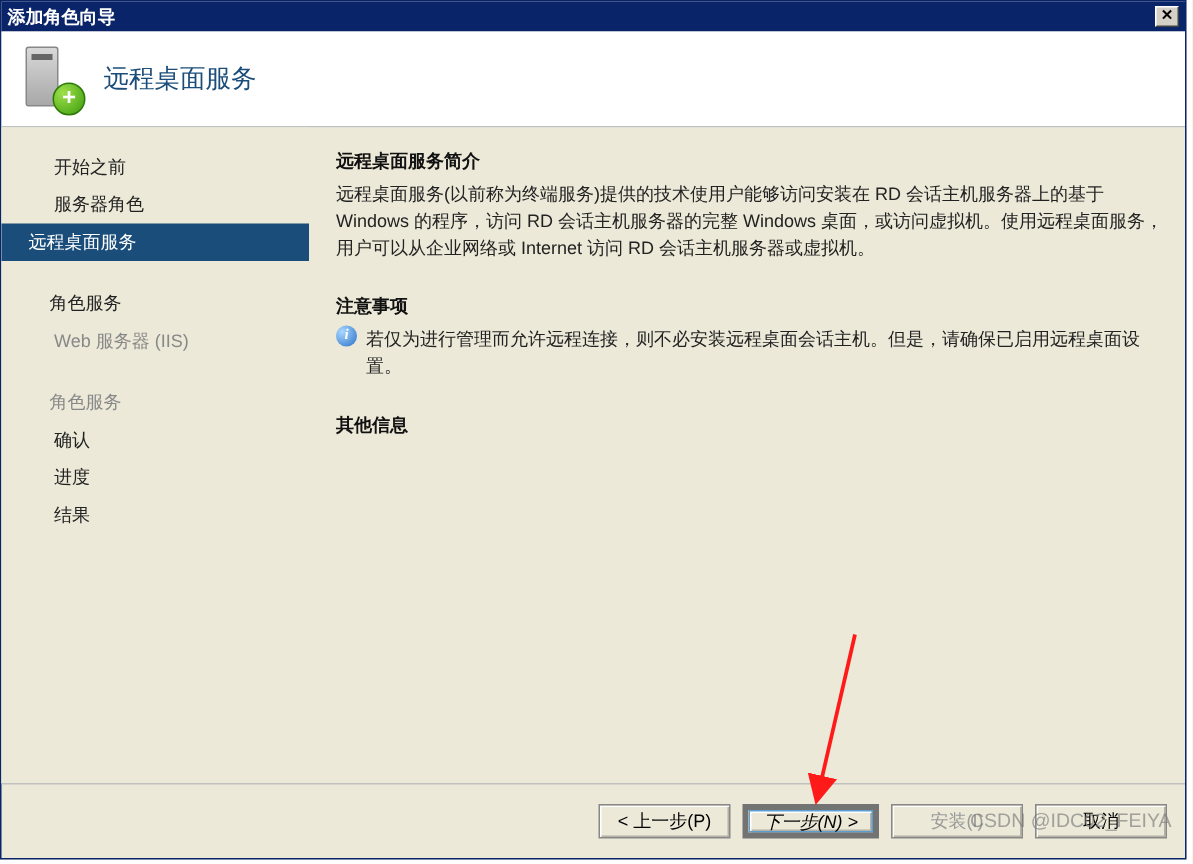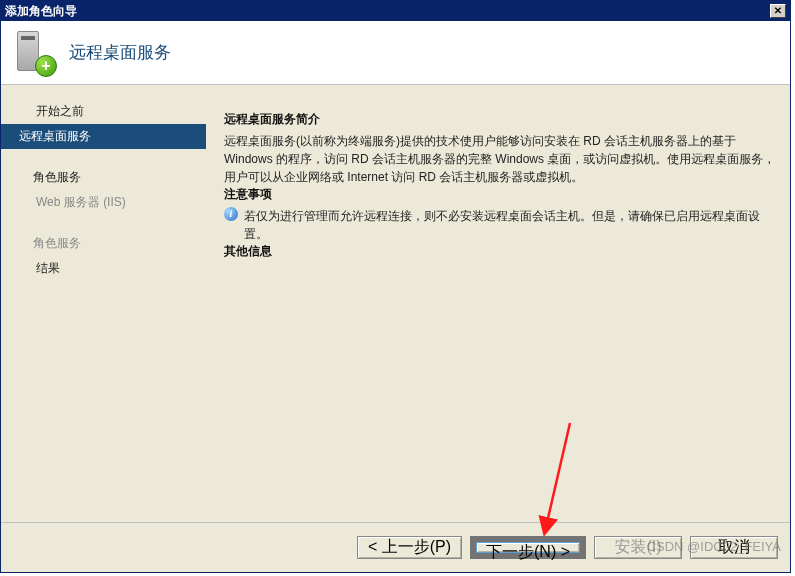--- a/index.html
+++ b/index.html
@@ -118,24 +118,24 @@
     .content {
       flex: 1;
       padding: 14px 14px 0 18px;
       font-size: 12px;
       color: #222;
       overflow: auto;
     }
     .section-heading {
       font-weight: bold;
       margin-bottom: 4px;
-      margin-top: 0;
+      margin-top: 22px;
       color: #111;
     }
-    .section-heading:first-child { margin-top: 12px; }
+    .section-heading:first-child { margin-top: 0; }
     .content p { line-height: 1.5; }
     .info-row {
       display: flex;
       align-items: flex-start;
       gap: 6px;
       margin-top: 2px;
     }
     .info-icon {
       width: 14px;
       height: 14px;
@@ -162,29 +162,30 @@
       justify-content: flex-end;
       align-items: center;
       padding-right: 12px;
       gap: 8px;
     }
     .btn {
       min-width: 88px;
       height: 23px;
       background: #ece9d8;
       border: 1px solid #888;
-      font-size: 16px;
+      font-size: 12px;
       font-family: inherit;
       color: #000;
       box-shadow: inset 1px 1px 0 #fff, inset -1px -1px 0 #b5b2a3;
       padding: 0 10px;
     }
     .btn.default {
-      border: 6px solid #737373;
+      border: 4px solid #737373;
       box-shadow: 0 0 0 1px #5a9fd4 inset, inset 2px 2px 0 #fff, inset -2px -2px 0 #b5b2a3;
+      font-style: italic;
     }
     .btn:disabled { color: #999; }
     .annotation-arrow {
       position: absolute;
       left: 537px;
       top: 420px;
       pointer-events: none;
     }
     .watermark {
       position: absolute;
@@ -211,24 +212,27 @@
       <div class="server-box"></div>
       <div class="plus-badge">+</div>
     </div>
     <div class="header-title">远程桌面服务</div>
   </div>
 
   <div class="body">
 
     <div class="sidebar">
       <div class="nav-item">开始之前</div>
+      <div class="nav-item">服务器角色</div>
       <div class="nav-item selected">远程桌面服务</div>
       <div class="nav-item indent">角色服务</div>
       <div class="nav-item dim">Web 服务器 (IIS)</div>
       <div class="nav-item indent dim">角色服务</div>
+      <div class="nav-item">确认</div>
+      <div class="nav-item">进度</div>
       <div class="nav-item">结果</div>
     </div>
 
     <div class="content">
       <div class="section-heading">远程桌面服务简介</div>
       <p>远程桌面服务(以前称为终端服务)提供的技术使用户能够访问安装在 RD 会话主机服务器上的基于 Windows 的程序，访问 RD 会话主机服务器的完整 Windows 桌面，或访问虚拟机。使用远程桌面服务，用户可以从企业网络或 Internet 访问 RD 会话主机服务器或虚拟机。</p>
 
       <div class="section-heading">注意事项</div>
       <div class="info-row">
         <div class="info-icon">i</div>

